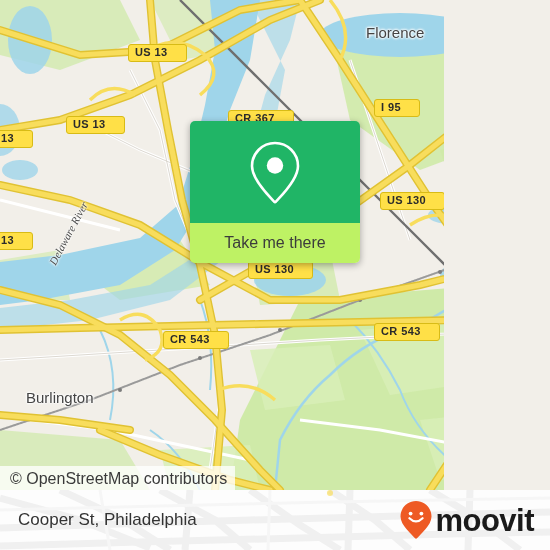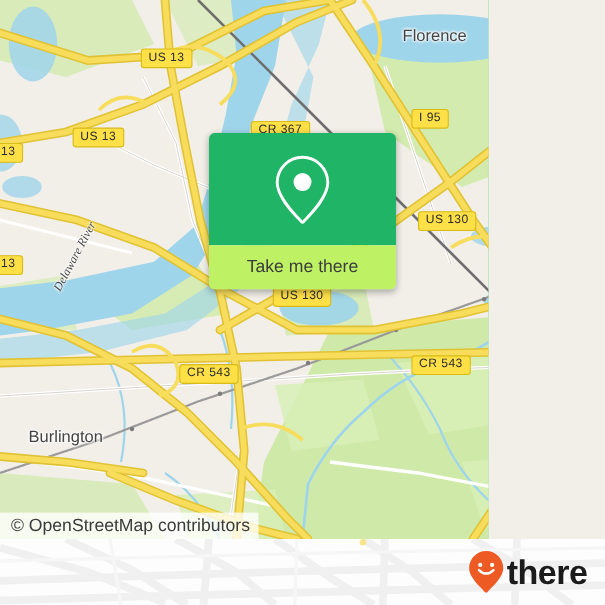--- a/index.html
+++ b/index.html
@@ -4,21 +4,21 @@
 <style>
   html,body{margin:0;padding:0;}
   body{
     width:550px;height:550px;overflow:hidden;
     font-family:"Liberation Sans", sans-serif;
     background:#f2efe9;
   }
   #app{position:relative;width:550px;height:550px;overflow:hidden;}
 
   
-  #map{position:absolute;left:0;top:0;width:444px;height:490px;overflow:hidden;background:#22c55e;}
+  #map{position:absolute;left:0;top:0;width:444px;height:490px;overflow:hidden;background:#f9a8d4;}
   #map svg{position:absolute;left:0;top:0;}
 
   
   .place-label{
     position:absolute;
     font-family:"Liberation Sans", sans-serif;
     font-size:15px;color:#444;
     text-shadow:0 0 3px #fff,0 0 3px #fff,0 0 3px #fff,0 0 2px #fff;
     white-space:nowrap;pointer-events:none;
   }
@@ -31,23 +31,23 @@
   }
 
   
   .shield{
     position:absolute;
     background:#ffe047;
     border:1.5px solid #d8bb16;
     border-radius:3px;
     color:#2b2b2b;
     font-family:"Liberation Sans", sans-serif;
-    font-size:11px;font-weight:normal;
+    font-size:11px;font-weight:bold;
     letter-spacing:.4px;
-    padding:2px 6px 3px 6px;
+    padding:2px 18px 3px 6px;
     white-space:nowrap;
     line-height:1;
     box-sizing:border-box;
   }
 
   
   #attribution{
     position:absolute;left:0;top:466px;
     background:rgba(255,255,255,.78);
     padding:4px 8px 5px 10px;
@@ -284,25 +284,26 @@
         <path d="M470,0 L468,60"></path>
       </g>
       <g stroke="#f6f6f6" stroke-width="3" fill="none">
         <path d="M0,20 L160,16 L330,12 L550,8"></path>
         <path d="M100,0 L110,60"></path>
         <path d="M270,0 L268,60"></path>
       </g>
       <circle cx="330" cy="3" r="3" fill="#f8dd5c" opacity=".7"></circle>
     </svg>
 
+    <div id="bottom-title">Cooper St, Philadelphia</div>
 
     <div id="brand">
       <svg width="34" height="40" viewBox="0 0 34 40">
         <path d="M17,1 C8.4,1 1.5,7.9 1.5,16.5 C1.5,25.5 13,34.5 16,38.3 C16.5,38.9 17.5,38.9 18,38.3 C21,34.5 32.5,25.5 32.5,16.5 C32.5,7.9 25.6,1 17,1 Z" fill="#ee5a24"></path>
         <circle cx="11.6" cy="13.6" r="1.9" fill="#ffffff"></circle>
         <circle cx="22.4" cy="13.6" r="1.9" fill="#ffffff"></circle>
         <path d="M10.4,18.2 Q17,24.6 23.6,18.2" fill="none" stroke="#ffffff" stroke-width="2.2" stroke-linecap="round"></path>
       </svg>
-      <span id="brand-text">there</span>
+      <span id="brand-text">moovit</span>
     </div>
   </div>
 
 </div>
 
 </body></html>

